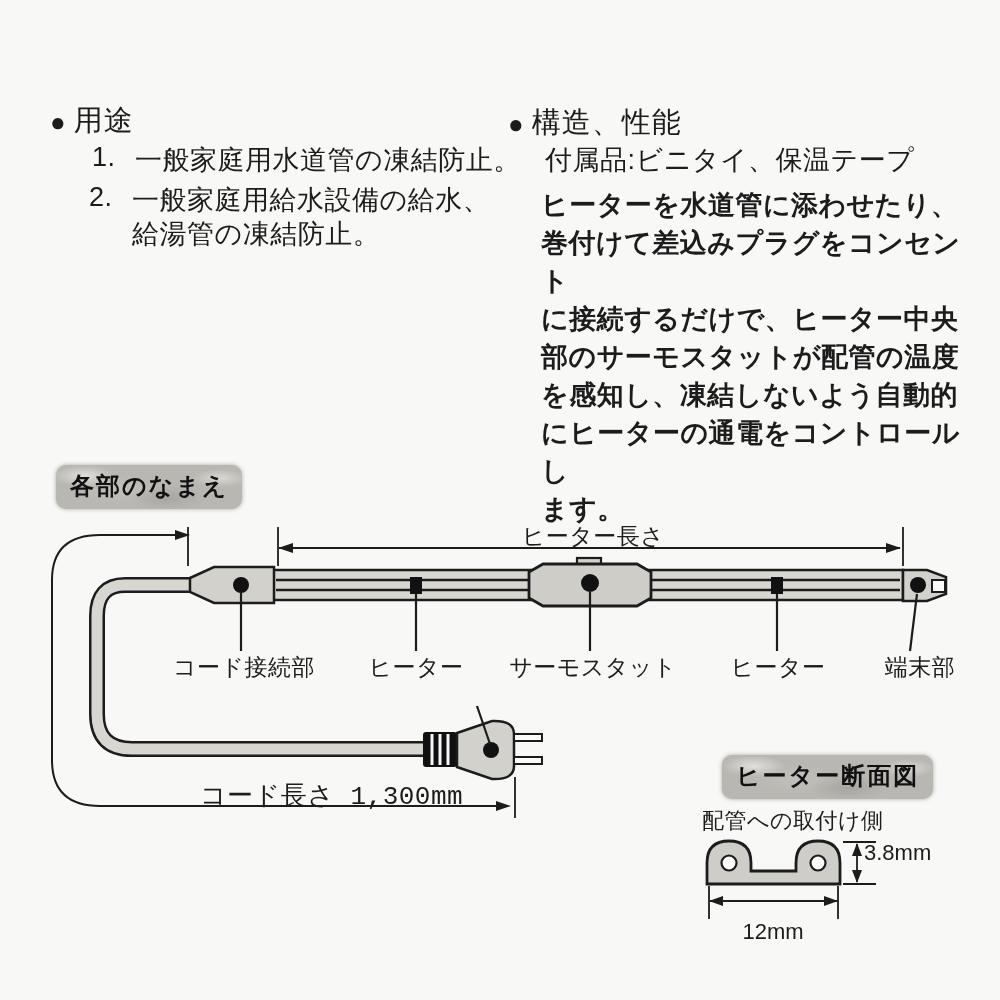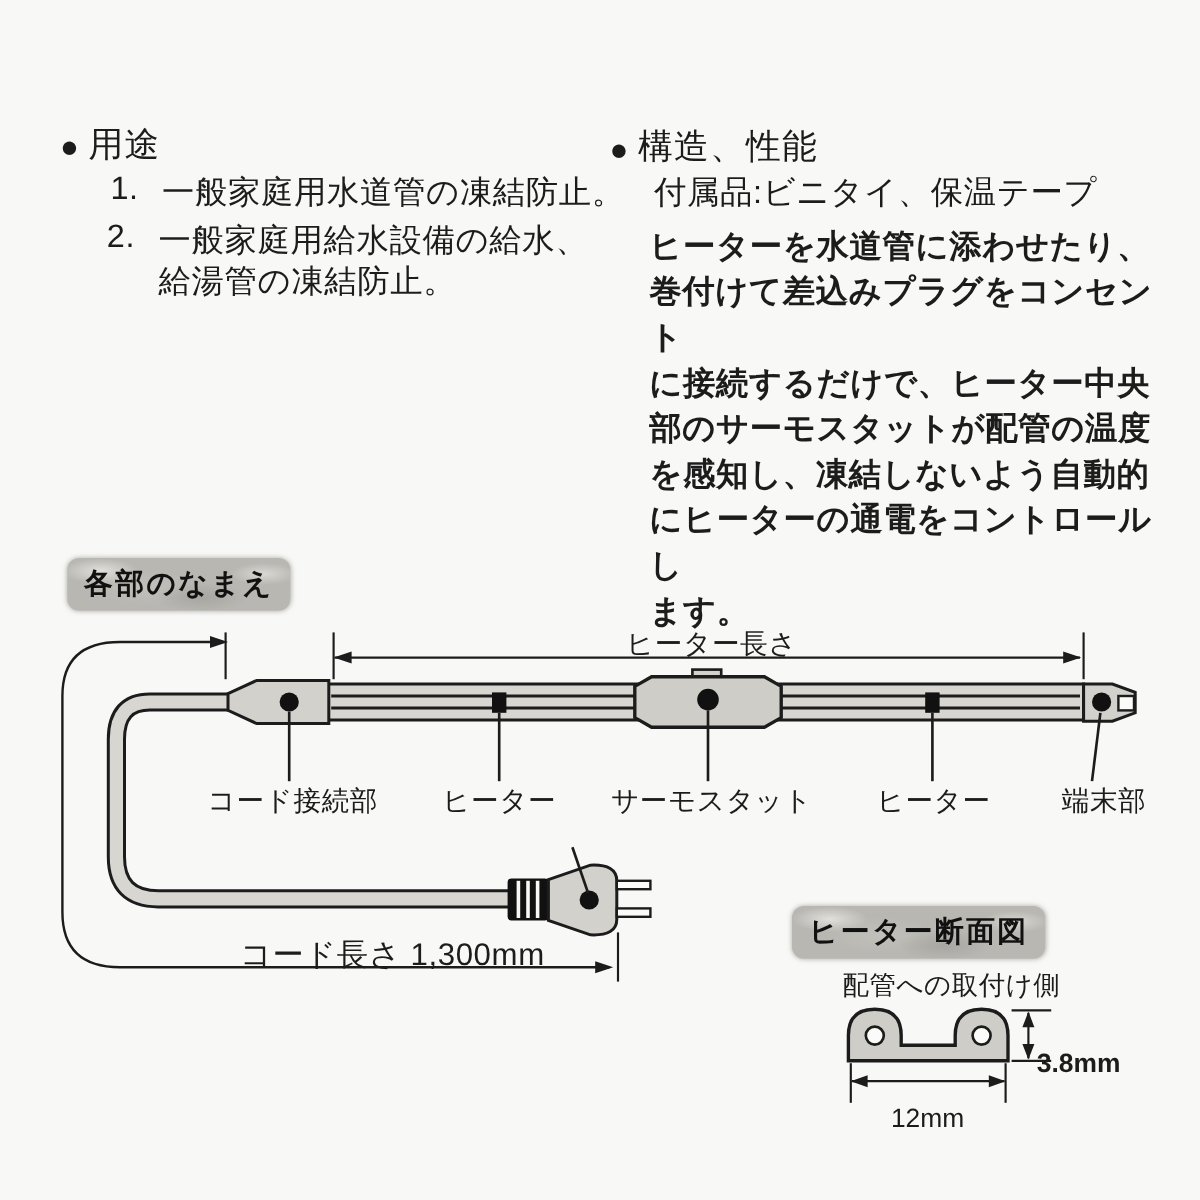--- a/index.html
+++ b/index.html
@@ -28,21 +28,21 @@
     background:
       radial-gradient(ellipse 45px 15px at 15% 25%, #e2e0db 0%, rgba(226,224,219,0) 70%),
       radial-gradient(ellipse 55px 18px at 60% 75%, #a8a6a1 0%, rgba(168,166,161,0) 70%),
       radial-gradient(ellipse 40px 13px at 88% 30%, #dad8d3 0%, rgba(218,216,211,0) 70%),
       radial-gradient(ellipse 60px 20px at 35% 55%, #c2c0bb 0%, rgba(194,192,187,0) 75%),
       #b9b7b2;
     box-shadow:0 0 4px rgba(120,118,114,0.6);
     font-family:Liberation Mono, monospace;
   }
   .badge-text{font-size:24px;font-weight:bold;letter-spacing:2px;color:#111;}
-  .diag-label{font-size:23px;letter-spacing:0.5px;white-space:nowrap;}
+  .diag-label{font-size:23px;letter-spacing:0.5px;white-space:nowrap;font-family:Liberation Mono, monospace;}
   .center{transform:translateX(-50%);}
   .dim-label{font-size:22px;white-space:nowrap;}
   svg{position:absolute;left:0;top:0;}
 </style>
 </head>
 <body>
 
 <div id="page">
 
   <div class="abs hdr" style="left:50px;top:101px;">
@@ -153,20 +153,20 @@
 
   <div class="abs diag-label center" style="left:244px;top:652px;">コード接続部</div>
   <div class="abs diag-label center" style="left:416px;top:652px;">ヒーター</div>
   <div class="abs diag-label center" style="left:593px;top:652px;">サーモスタット</div>
   <div class="abs diag-label center" style="left:778px;top:652px;">ヒーター</div>
   <div class="abs diag-label center" style="left:920px;top:652px;">端末部</div>
 
 
   <div class="abs diag-label" style="left:200px;top:778px;font-size:26px;">コード長さ 1,300mm</div>
 
-  <div class="abs badge" style="left:660px;top:755px;">
+  <div class="abs badge" style="left:722px;top:755px;">
     <span class="badge-text">ヒーター断面図</span>
   </div>
   <div class="abs diag-label" style="left:702px;top:806px;font-size:22px;">配管への取付け側</div>
-  <div class="abs dim-label" style="left:864px;top:873px;font-weight:bold;">3.8mm</div>
+  <div class="abs dim-label" style="left:864px;top:840px;">3.8mm</div>
   <div class="abs dim-label center" style="left:773px;top:903px;margin-top:16px;">12mm</div>
 
 </div>
 
 </body></html>

